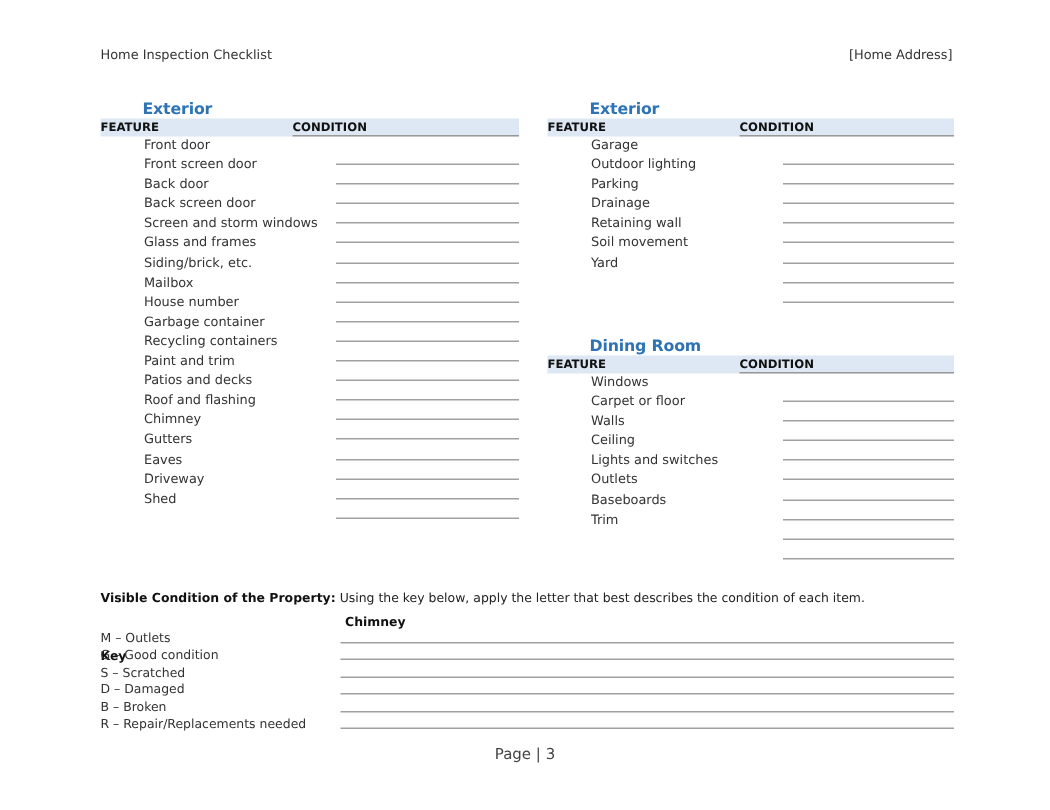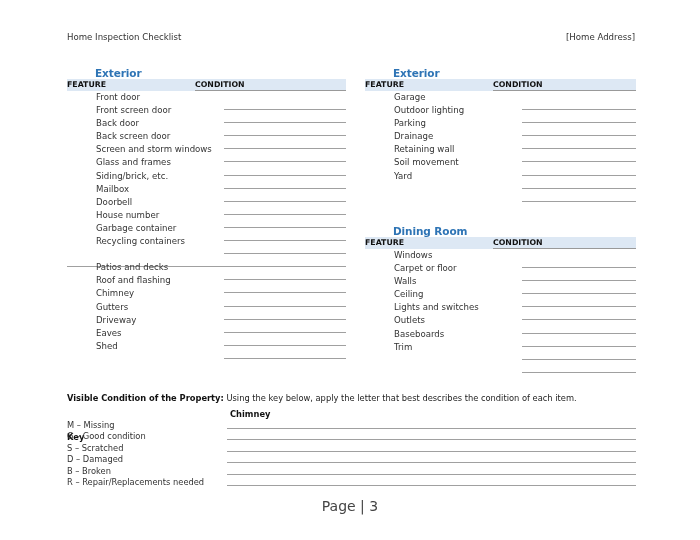--- a/index.html
+++ b/index.html
@@ -19,21 +19,21 @@
   .row .c::after { content: ""; position: absolute; left: 0; right: 0; bottom: -6px; border-bottom: 1.3px solid #a0a0a0; }
 
   .visible { position: absolute; left: 67px; top: 393px; font-size: 8.3px; color: #222; white-space: nowrap; }
   .visible b { color: #111; }
   .key-title { position: absolute; left: 67px; top: 432px; font-size: 8.3px; font-weight: bold; color: #111; }
   .com-title { position: absolute; left: 230px; top: 409px; font-size: 8.3px; font-weight: bold; color: #111; }
   .keys { position: absolute; left: 67px; top: 420px; }
   .key { font-size: 8.3px; height: 11.4px; line-height: 11.4px; color: #333; white-space: nowrap; }
   .com-lines { position: absolute; left: 227px; top: 428px; width: 409px; }
   .com-line { height: 11.4px; border-top: 1.3px solid #a0a0a0; box-sizing: border-box; }
-  .footer { position: absolute; left: 0; right: 0; top: 498px; text-align: center; font-size: 14px; color: #444; }
+  .footer { position: absolute; left: 0; right: 0; top: 498px; text-align: center; font-size: 10px; color: #444; }
 </style>
 </head>
 <body>
 
 <div class="hdr-left">Home Inspection Checklist</div>
 <div class="hdr-right">[Home Address]</div>
 
 <div class="section" id="sec-ext-left" style="left:67px; top:67px; width:279px;">
   <div class="sec-title">Exterior</div>
   <div class="col-head">
@@ -67,60 +67,57 @@
       </div>
       <div class="row">
         <div class="f">Siding/brick, etc.</div>
         <div class="c"></div>
       </div>
       <div class="row">
         <div class="f">Mailbox</div>
         <div class="c"></div>
       </div>
       <div class="row">
-        <div class="f">Doorbell</div>
-        <div class="c"></div>
-      </div>
-      <div class="row">
         <div class="f">House number</div>
         <div class="c"></div>
       </div>
       <div class="row">
         <div class="f">Garbage container</div>
         <div class="c"></div>
       </div>
       <div class="row">
         <div class="f">Recycling containers</div>
         <div class="c"></div>
       </div>
       <div class="row">
+        <div class="f">Paint and trim</div>
         <div class="c"></div>
       </div>
       <div class="row">
         <div class="f">Patios and decks</div>
         <div class="c"></div>
       </div>
       <div class="row">
         <div class="f">Roof and flashing</div>
         <div class="c"></div>
       </div>
       <div class="row">
         <div class="f">Chimney</div>
         <div class="c"></div>
       </div>
       <div class="row">
         <div class="f">Gutters</div>
         <div class="c"></div>
       </div>
       <div class="row">
+        <div class="f">Eaves</div>
+        <div class="c"></div>
+      </div>
+      <div class="row">
         <div class="f">Driveway</div>
-        <div class="c"></div>
-      </div>
-      <div class="row">
-        <div class="f">Eaves</div>
         <div class="c"></div>
       </div>
       <div class="row">
         <div class="f">Shed</div>
         <div class="c"></div>
       </div>
     </div>
 </div>
 
 <div class="section" id="sec-ext-right" style="left:365px; top:67px; width:271px;">
@@ -212,21 +209,21 @@
 </div>
 
 <div class="visible">
   <b>Visible Condition of the Property:</b><span> Using the key below, apply the letter that best describes the condition of each item.</span>
 </div>
 
 <div class="key-title">Key</div>
 <div class="com-title">Chimney</div>
 
 <div class="keys">
-    <div class="key">M – Missing</div>
+    <div class="key">M – Outlets</div>
     <div class="key">G – Good condition</div>
     <div class="key">S – Scratched</div>
     <div class="key">D – Damaged</div>
     <div class="key">B – Broken</div>
     <div class="key">R – Repair/Replacements needed</div>
   </div>
 <div class="com-lines">
     <div class="com-line"></div>
     <div class="com-line"></div>
     <div class="com-line"></div>

